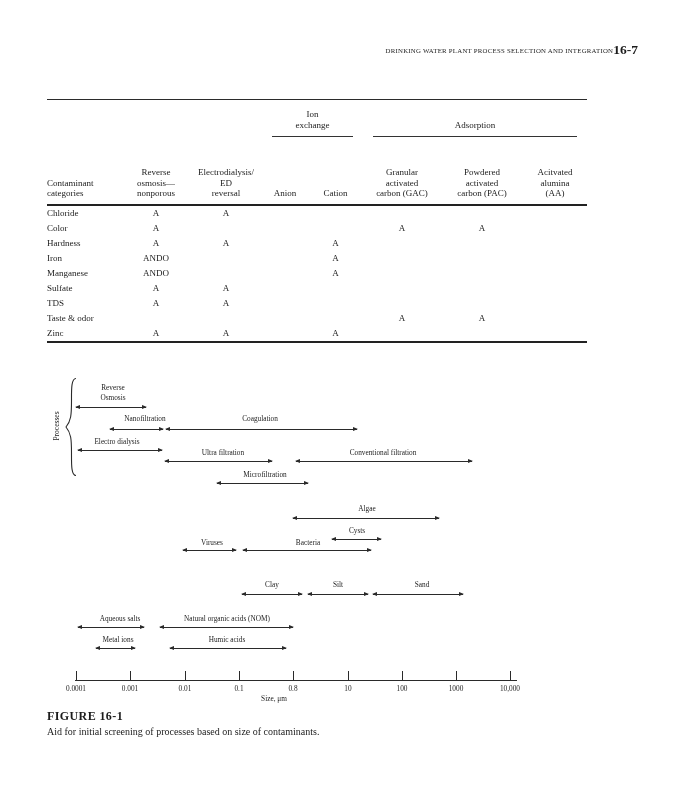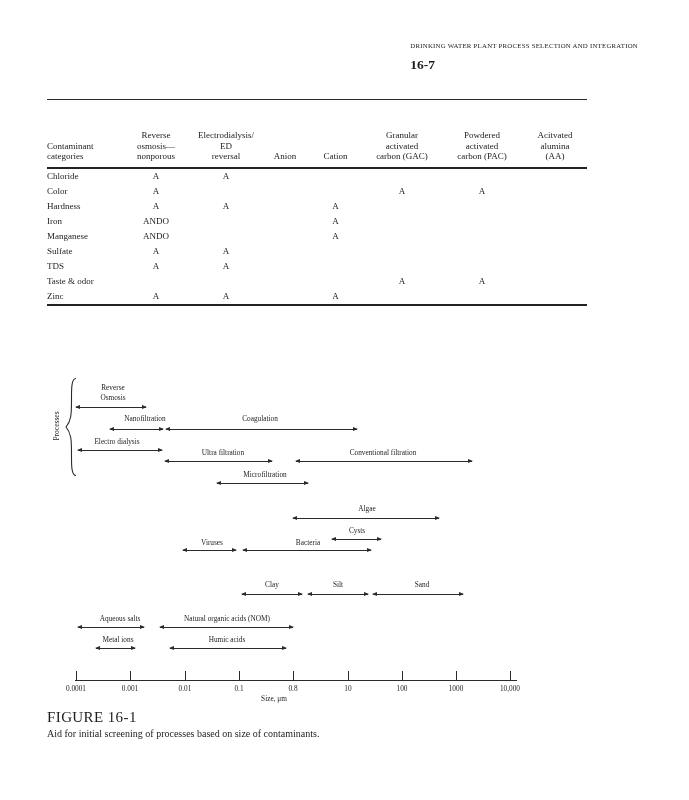--- a/index.html
+++ b/index.html
@@ -1,20 +1,20 @@
 <!DOCTYPE html>
 <html><head>
 <meta charset="utf-8">
 <style>
   html,body{margin:0;padding:0;background:#e8e8e8;}
   .page{position:relative;width:689px;height:800px;background:#ffffff;margin:0 auto;
         font-family:"Liberation Serif","DejaVu Serif",serif;color:#1c1c1c;overflow:hidden;}
 
   
-  .running{position:absolute;top:42px;right:51px;display:flex;align-items:flex-start;gap:8px;flex-direction:column;}
+  .running{position:absolute;top:42px;right:51px;display:flex;align-items:center;gap:0;}
   .rh{font-size:6.8px;letter-spacing:0.25px;white-space:nowrap;}
   .pn{font-size:13.5px;font-weight:bold;}
 
   
   .ctable{position:absolute;left:47px;top:99px;width:540px;border-collapse:collapse;
           font-size:9px;border-top:1.5px solid #2b2b2b;border-bottom:2px solid #222;}
   .ctable th,.ctable td{font-weight:normal;padding:0;}
   tr.grow{height:37px;}
   tr.grow th{vertical-align:bottom;}
   .gline{display:block;margin:0 10px;padding-bottom:5px;border-bottom:1px solid #333;
@@ -36,21 +36,21 @@
   .proc{position:absolute;left:34px;top:420px;width:46px;height:12px;line-height:12px;
         transform:rotate(-90deg);font-size:7.5px;text-align:center;}
   .brace{position:absolute;left:63px;top:377px;}
   .axis-line{position:absolute;left:75px;top:680px;width:442px;height:1px;background:#2a2a2a;}
   .tick{position:absolute;top:671px;width:1px;height:9px;background:#2a2a2a;}
   .tlabel{position:absolute;top:684px;width:44px;text-align:center;font-size:7.3px;}
   .axis-title{position:absolute;left:234px;top:694px;width:80px;text-align:center;font-size:7.3px;}
 
   
   .capt{position:absolute;left:47px;top:709px;}
-  .cap-title{font-size:15px;font-weight:normal;letter-spacing:0.4px;}
+  .cap-title{font-size:12px;font-weight:bold;letter-spacing:0.4px;}
   .cap-text{font-size:10px;margin-top:2px;}
 </style>
 </head>
 <body>
 
 <div class="page">
 
   <header class="running">
     <span class="rh">DRINKING WATER PLANT PROCESS SELECTION AND INTEGRATION</span>
     <span class="pn">16-7</span>
@@ -61,20 +61,30 @@
       <col style="width:75px">
         <col style="width:68px">
         <col style="width:72px">
         <col style="width:46px">
       <col style="width:55px">
         <col style="width:78px">
         <col style="width:82px">
         <col style="width:64px">
     </colgroup>
     <thead>
+      <tr class="grow">
+        <th colspan="3"></th>
+        <th colspan="2">
+          <span class="gline">Ion
+exchange</span>
+        </th>
+        <th colspan="3">
+          <span class="gline">Adsorption</span>
+        </th>
+      </tr>
       <tr class="cols">
         <th class="left">Contaminant
 categories</th>
         <th>Reverse
 osmosis—
 nonporous</th>
         <th>Electrodialysis/
 ED
 reversal</th>
         <th>Anion</th>

